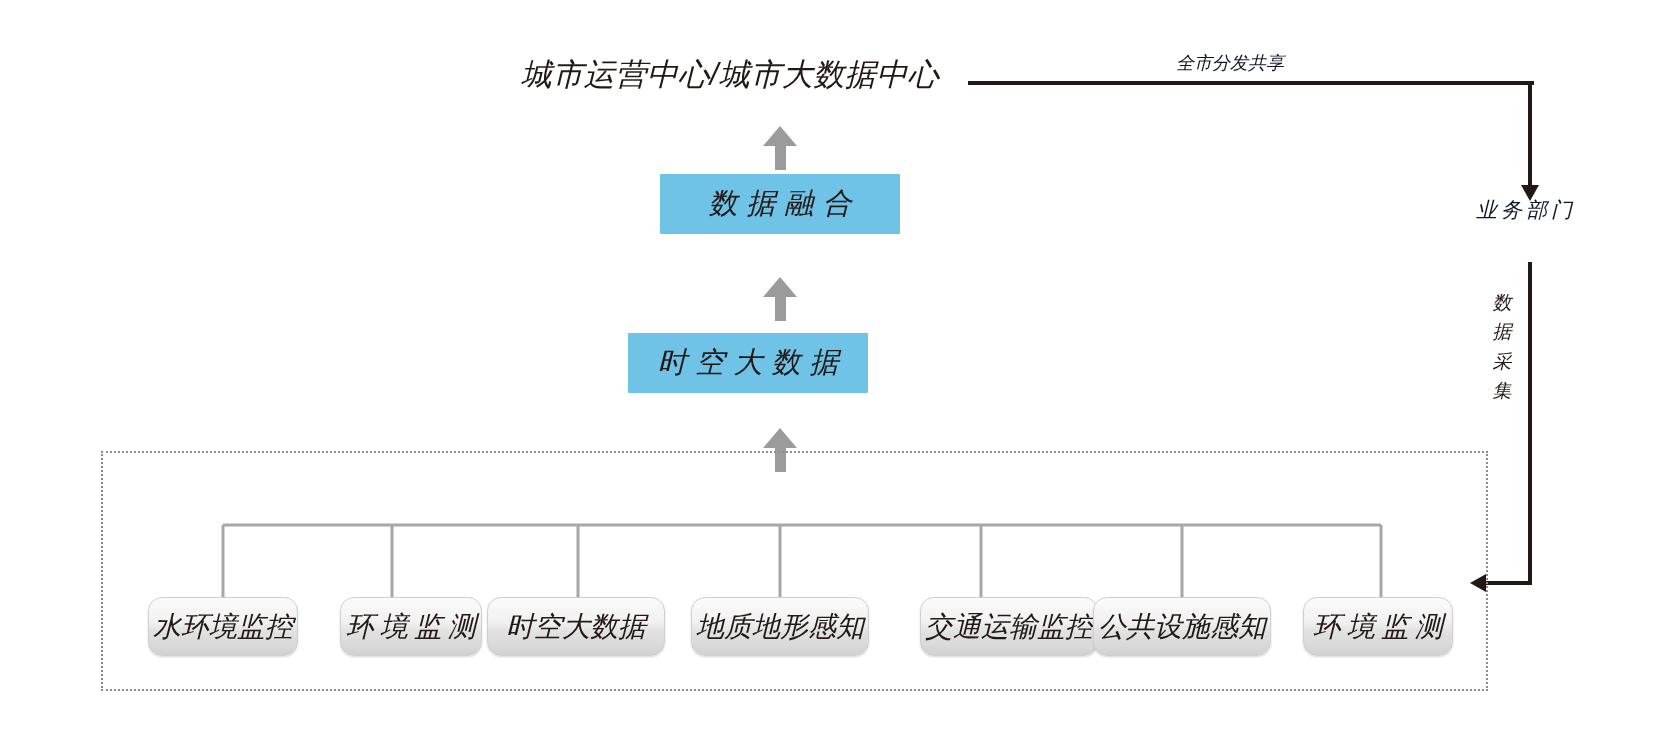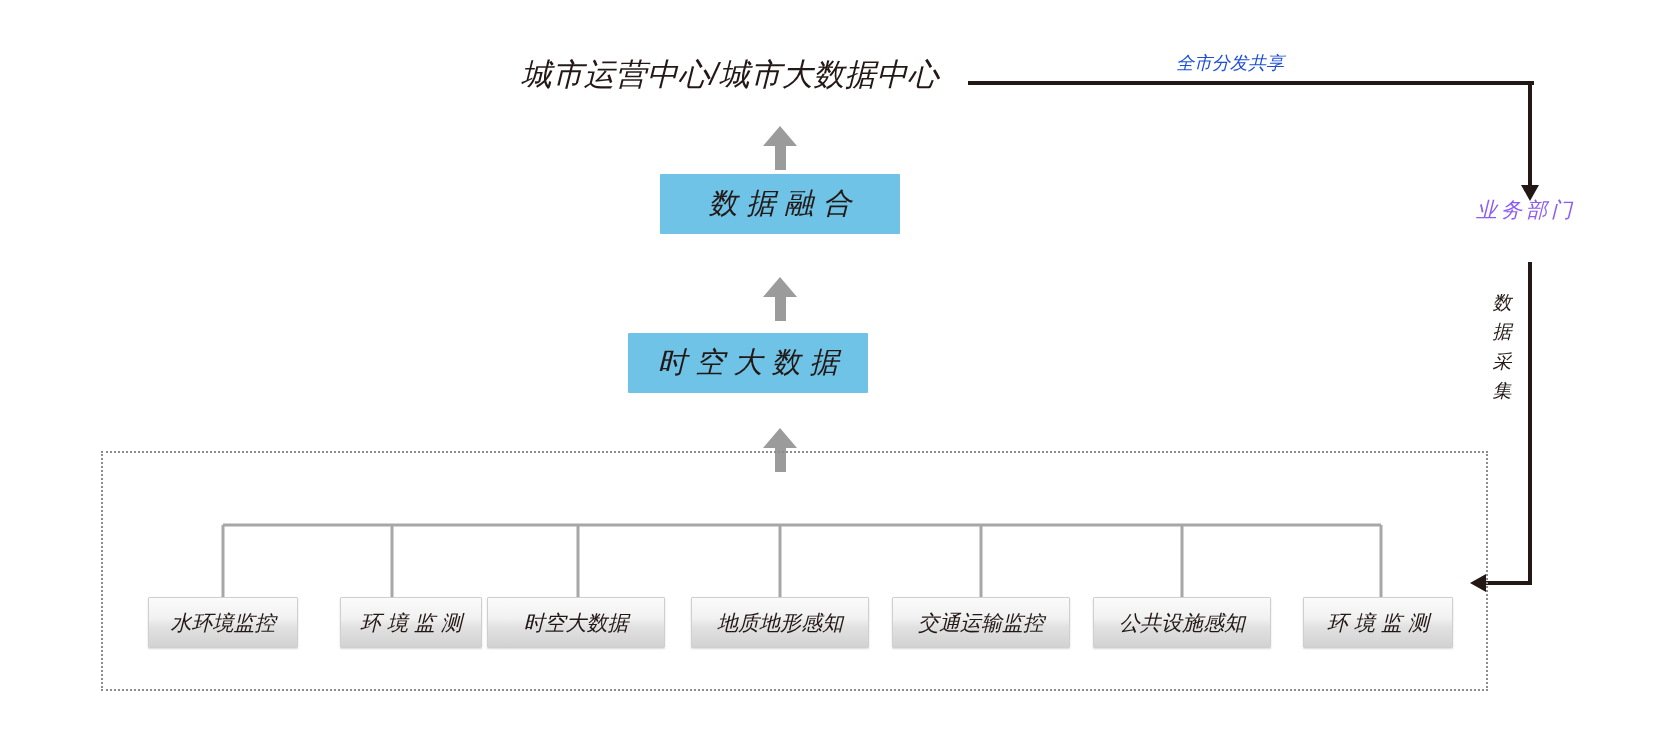--- a/index.html
+++ b/index.html
@@ -33,21 +33,21 @@
   }
 
   
   .share-label {
     position: absolute;
     left: 1100px;
     top: 51px;
     width: 260px;
     text-align: center;
     font-size: 18px;
-    color: #1d4ed8;
+    color: #0f172a;
     white-space: nowrap;
   }
 
   
   .dark-line {
     position: absolute;
     background: #231815;
   }
   .h-top {           
     left: 968px;
@@ -95,21 +95,21 @@
   }
 
   
   .dept-label {
     position: absolute;
     left: 1446px;
     top: 196px;
     width: 160px;
     text-align: center;
     font-size: 21px;
-    color: #8b5cf6;
+    color: #0f172a;
     letter-spacing: 4px;
     white-space: nowrap;
   }
   .vertical-label {
     position: absolute;
     left: 1489px;
     top: 288px;
     width: 26px;
     font-size: 19px;
     color: #231815;
@@ -192,30 +192,30 @@
     width: 1676px;
     height: 736px;
     pointer-events: none;
   }
   .tree line { stroke: #a7a7a7; stroke-width: 3; }
 
   
   .leaf {
     position: absolute;
     top: 597px;
-    height: 51px;
-    border-radius: 1px;
+    height: 59px;
+    border-radius: 14px;
     background: linear-gradient(to bottom, #fbfbfb 0%, #f1f1f1 42%, #e2e2e2 58%, #d2d2d2 100%);
     border: 1px solid #cfcfcf;
     box-sizing: border-box;
     box-shadow: 0 1px 2px rgba(0,0,0,0.16);
     display: flex;
     align-items: center;
     justify-content: center;
-    font-size: 21px;
+    font-size: 28px;
     color: #231815;
     white-space: nowrap;
   }
   .leaf.spaced { letter-spacing: 6px; text-indent: 6px; }
 </style>
 </head>
 <body>
 
 <div id="canvas">
 
@@ -264,17 +264,17 @@
     <line x1="780" y1="525" x2="780" y2="597"></line>
     <line x1="981" y1="525" x2="981" y2="597"></line>
     <line x1="1182" y1="525" x2="1182" y2="597"></line>
     <line x1="1381" y1="525" x2="1381" y2="597"></line>
   </svg>
 
   <div class="leaf" style="left:148px;  width:150px;">水环境监控</div>
   <div class="leaf spaced" style="left:340px; width:142px;">环境监测</div>
   <div class="leaf" style="left:487px; width:178px;">时空大数据</div>
   <div class="leaf" style="left:691px; width:178px;">地质地形感知</div>
-  <div class="leaf" style="left:892px; width:178px;">交通运输监控</div>
+  <div class="leaf" style="left:920px; width:178px;">交通运输监控</div>
   <div class="leaf" style="left:1093px; width:178px;">公共设施感知</div>
   <div class="leaf spaced" style="left:1303px; width:150px;">环境监测</div>
 
 </div>
 
 </body></html>

